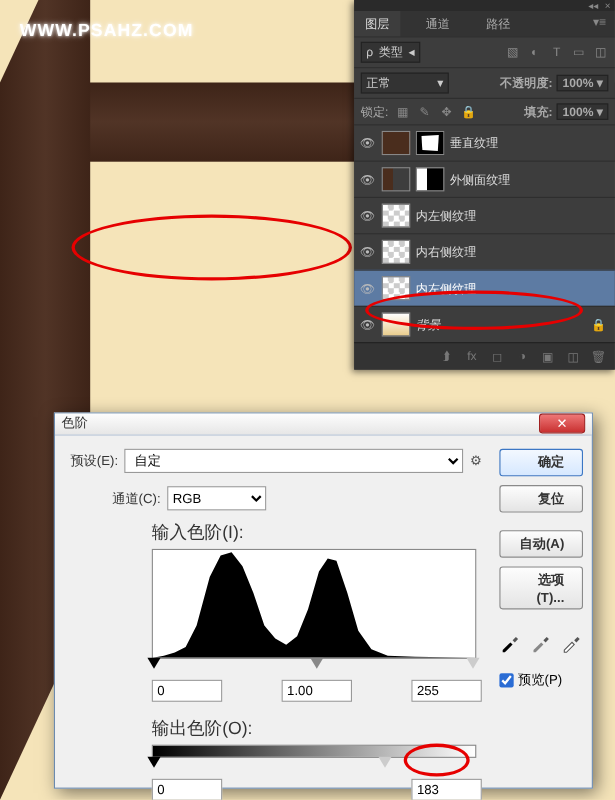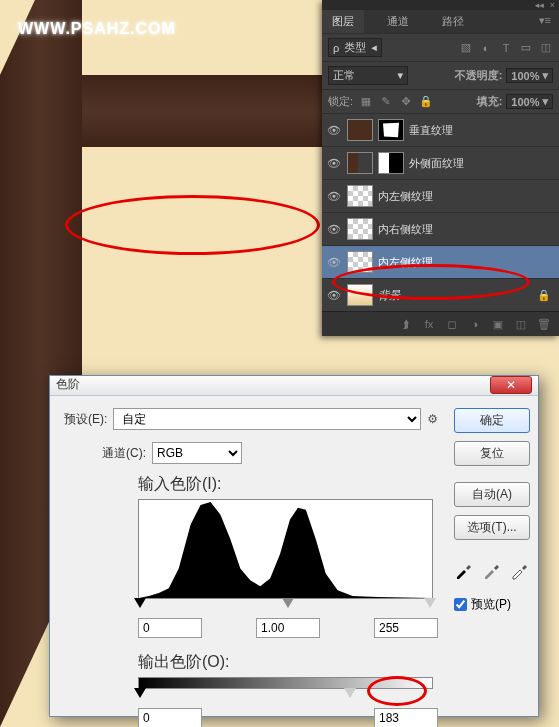--- a/index.html
+++ b/index.html
@@ -39,21 +39,21 @@
 .lock{color:#999;margin-left:auto;padding-right:4px;}
 .layers-footer{display:flex;gap:9px;padding:5px 8px;background:#333;border-top:1px solid #222;justify-content:flex-end;}
 .layers-footer .ico{color:#777;}
 .levels{position:absolute;top:375px;left:49px;width:490px;height:342px;background:#f0f0f0;border:1px solid #6b8aae;box-shadow:4px 4px 15px rgba(0,0,0,0.5);z-index:40;font-size:12px;}
 .titlebar{height:20px;background:linear-gradient(#fdfdfd,#e6e6e6);display:flex;align-items:flex-start;padding:0 6px;border-bottom:1px solid #b8c6d8;}
 .titlebar .ttl{color:#333;}
 .titlebar .close{margin-left:auto;width:42px;height:18px;background:linear-gradient(#e77,#c83030);border:1px solid #a02020;border-radius:3px;display:flex;align-items:center;justify-content:center;color:#fff;font-size:12px;cursor:pointer;}
 .dlg-body{display:flex;padding:12px 14px 10px;height:calc(100% - 28px);gap:16px;}
 .dlg-left{flex:1;color:#333;}
 .dlg-right{width:110px;display:flex;flex-direction:column;gap:8px;align-items:stretch;}
-.btn{background:linear-gradient(#fdfdfd,#e4e4e4);border:1px solid #8a8a8a;border-radius:3px;padding:3px 0;text-align:center;color:#333;cursor:pointer;}
+.btn{background:linear-gradient(#fdfdfd,#e4e4e4);border:1px solid #8a8a8a;border-radius:3px;padding:3px 16px;text-align:right;color:#333;cursor:pointer;font-weight:bold;}
 .btn.primary{border:1px solid #3b76c4;background:linear-gradient(#f3f8ff,#d6e8ff);}
 .presetrow{display:flex;align-items:center;gap:6px;margin-bottom:12px;}
 .presetrow select{flex:1;background:#fff;border:1px solid #999;padding:2px 4px;font-size:12px;}
 .gear{color:#555;}
 .chanrow{display:flex;align-items:center;gap:6px;margin-left:38px;margin-bottom:10px;}
 .chanrow select{width:90px;background:#fff;border:1px solid #999;padding:2px 0;font-size:12px;}
 .section{margin-left:74px;width:300px;}
 .section .slabel{font-size:16px;color:#333;margin-bottom:4px;}
 .histo{width:295px;height:100px;border:1px solid #888;background:#fff;position:relative;}
 .histo svg{width:100%;height:100%;}

